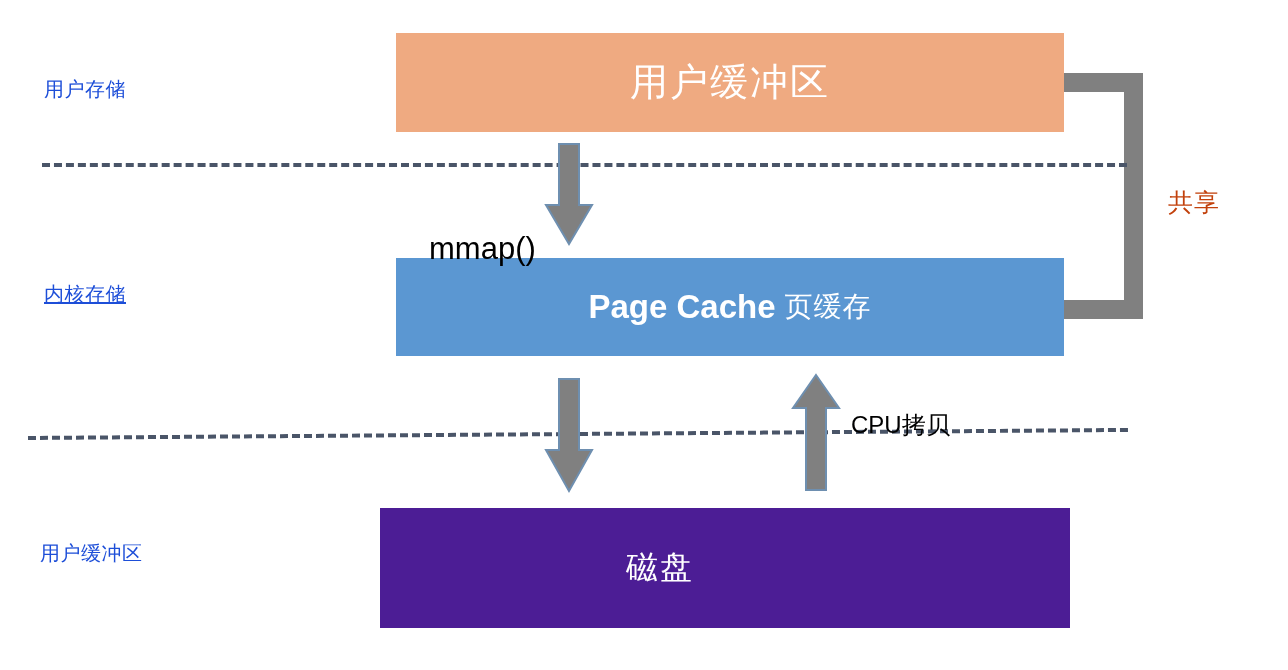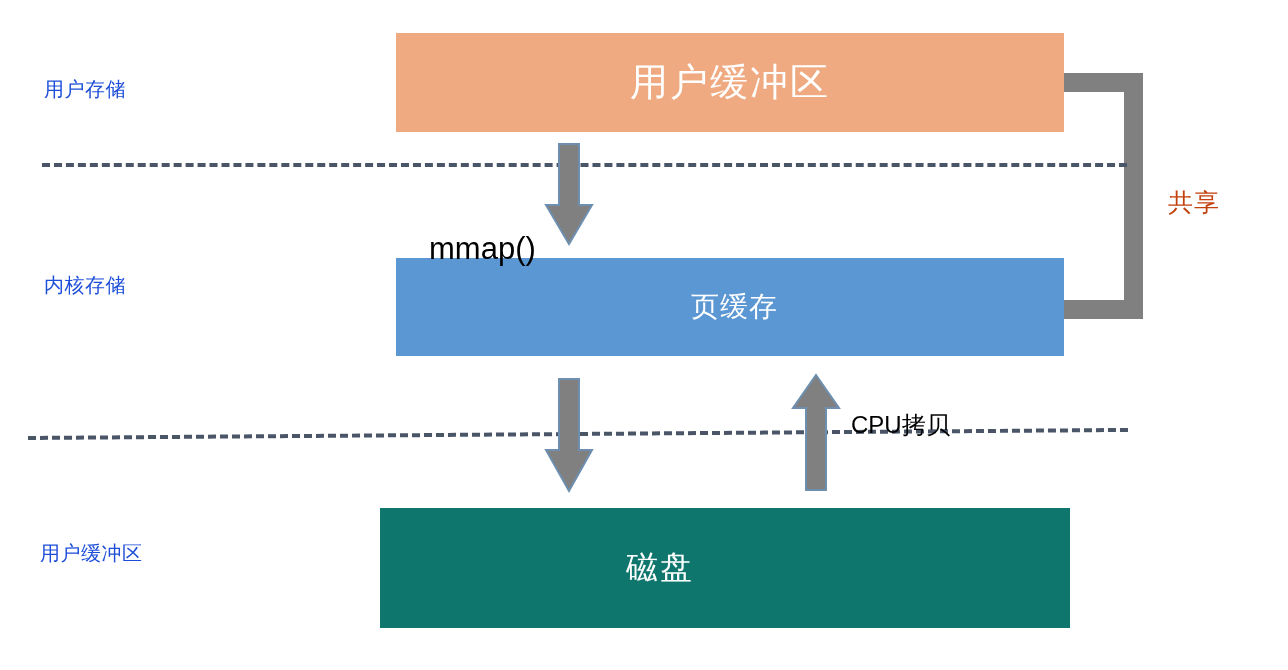--- a/index.html
+++ b/index.html
@@ -19,21 +19,21 @@
   
   .row-label {
     position: absolute;
     font-family: "Liberation Serif", "DejaVu Serif", serif;
     font-size: 20px;
     color: #1d4ed8;
     white-space: nowrap;
     letter-spacing: 0.5px;
   }
   #label-user      { left: 44px;  top: 76px;  }
-  #label-kernel    { left: 44px;  top: 272px; }
+  #label-kernel    { left: 44px;  top: 281px; text-decoration: underline; }
   #label-hardware  { left: 40px;  top: 540px; }
 
   
   .block {
     position: absolute;
     display: flex;
     align-items: center;
     justify-content: center;
     color: #ffffff;
     box-sizing: border-box;
@@ -61,21 +61,21 @@
   }
   #block-page-cache .block-text-cn {
     font-family: "Liberation Serif", "DejaVu Serif", serif;
     font-size: 28px;
     letter-spacing: 1px;
     margin-left: 9px;
   }
   #block-disk {
     left: 380px; top: 508px;
     width: 690px; height: 120px;
-    background: #0f766e;
+    background: #4c1d95;
   }
   #block-disk .block-text {
     font-family: "Liberation Serif", "DejaVu Serif", serif;
     font-size: 32px;
     letter-spacing: 2px;
     position: relative;
     left: -65px;
   }
 
   
@@ -157,20 +157,21 @@
   <div class="bracket-seg" id="bracket-right"></div>
   <div class="bracket-seg" id="bracket-bottom"></div>
 
   <div id="label-shared">共享</div>
 
   <div class="block" id="block-user-buffer">
     <span class="block-text">用户缓冲区</span>
   </div>
 
   <div class="block" id="block-page-cache">
+    <span class="block-text-en">Page Cache</span>
     <span class="block-text-cn">页缓存</span>
   </div>
 
   <div class="block" id="block-disk">
     <span class="block-text">磁盘</span>
   </div>
 
   <div class="dashed-line" id="divider-user-kernel"></div>
   <div class="dashed-line" id="divider-kernel-hardware"></div>
 

